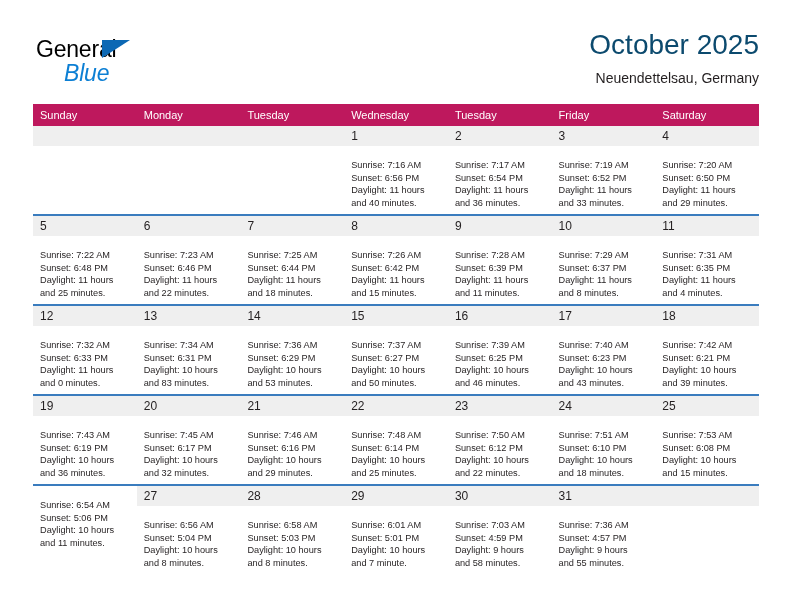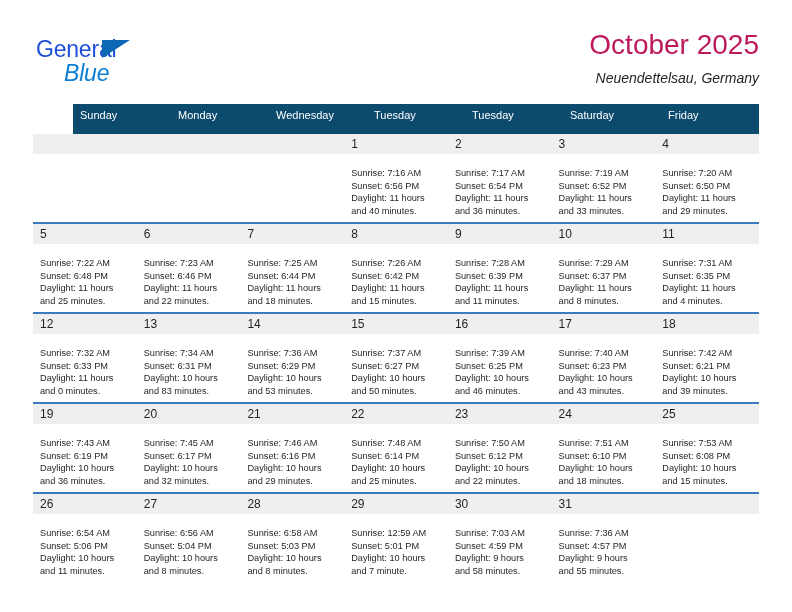--- a/index.html
+++ b/index.html
@@ -36,21 +36,21 @@
     width: 200px;
     height: 56px;
   }
   .brand-row1 {
     position: relative;
     height: 26px;
     line-height: 26px;
   }
   .brand-general {
     font-size: 23px;
-    color: #1d4ed8;
+    color: #000000;
     letter-spacing: -0.2px;
     font-family: "Liberation Sans", sans-serif;
   }
   .brand-flag {
     position: absolute;
     left: 66px;
     top: 4px;
     width: 0;
     height: 0;
     border-top: 18px solid #0c68b4;
@@ -71,45 +71,43 @@
   }
 
   .title-block {
     position: absolute;
     right: 0;
     top: 0;
     text-align: right;
   }
   .cal-title {
     font-size: 28px;
-    color: #be185d;
+    color: #0c4a6e;
     line-height: 34px;
     white-space: nowrap;
   }
   .cal-subtitle {
     font-size: 14px;
     color: #231f20;
     line-height: 20px;
     margin-top: 6px;
     white-space: nowrap;
-    font-style: italic;
   }
 
   
   .calendar {
     position: absolute;
     left: 33px;
     top: 104px;
     width: 726px;
   }
   .weekday-head {
     display: flex;
-    background: #0c4a6e;
-    height: 30px;
-    margin-left: 40px;
+    background: #be185d;
+    height: 22px;
   }
   .weekday-cell {
     flex: 1 1 0;
     color: #ffffff;
     font-size: 11px;
     line-height: 22px;
     padding-left: 7px;
     box-sizing: border-box;
     white-space: nowrap;
   }
@@ -175,25 +173,25 @@
       <div class="cal-title">October 2025</div>
       <div class="cal-subtitle">Neuendettelsau, Germany</div>
     </div>
 
   </div>
 
   <div class="calendar">
     <div class="weekday-head">
         <div class="weekday-cell">Sunday</div>
         <div class="weekday-cell">Monday</div>
+        <div class="weekday-cell">Tuesday</div>
         <div class="weekday-cell">Wednesday</div>
         <div class="weekday-cell">Tuesday</div>
-        <div class="weekday-cell">Tuesday</div>
+        <div class="weekday-cell">Friday</div>
         <div class="weekday-cell">Saturday</div>
-        <div class="weekday-cell">Friday</div>
       </div>
     <div class="week-rows">
         <div class="week-row">
           <div class="day-cell empty">
             <div class="day-number-band"><span class="day-number"></span></div>
             <div class="day-body"></div>
           </div>
           <div class="day-cell empty">
             <div class="day-number-band"><span class="day-number"></span></div>
             <div class="day-body"></div>
@@ -429,21 +427,20 @@
             <div class="day-body">
               <div class="day-line">Sunrise: 7:53 AM</div>
               <div class="day-line">Sunset: 6:08 PM</div>
               <div class="day-line">Daylight: 10 hours</div>
               <div class="day-line">and 15 minutes.</div>
             </div>
           </div>
         </div>
         <div class="week-row">
           <div class="day-cell">
-            <div class="day-number-band"><span class="day-number">26</span></div>
             <div class="day-body">
               <div class="day-line">Sunrise: 6:54 AM</div>
               <div class="day-line">Sunset: 5:06 PM</div>
               <div class="day-line">Daylight: 10 hours</div>
               <div class="day-line">and 11 minutes.</div>
             </div>
           </div>
           <div class="day-cell">
             <div class="day-number-band"><span class="day-number">27</span></div>
             <div class="day-body">
@@ -458,21 +455,21 @@
             <div class="day-body">
               <div class="day-line">Sunrise: 6:58 AM</div>
               <div class="day-line">Sunset: 5:03 PM</div>
               <div class="day-line">Daylight: 10 hours</div>
               <div class="day-line">and 8 minutes.</div>
             </div>
           </div>
           <div class="day-cell">
             <div class="day-number-band"><span class="day-number">29</span></div>
             <div class="day-body">
-              <div class="day-line">Sunrise: 12:59 AM</div>
+              <div class="day-line">Sunrise: 6:01 AM</div>
               <div class="day-line">Sunset: 5:01 PM</div>
               <div class="day-line">Daylight: 10 hours</div>
               <div class="day-line">and 7 minute.</div>
             </div>
           </div>
           <div class="day-cell">
             <div class="day-number-band"><span class="day-number">30</span></div>
             <div class="day-body">
               <div class="day-line">Sunrise: 7:03 AM</div>
               <div class="day-line">Sunset: 4:59 PM</div>

